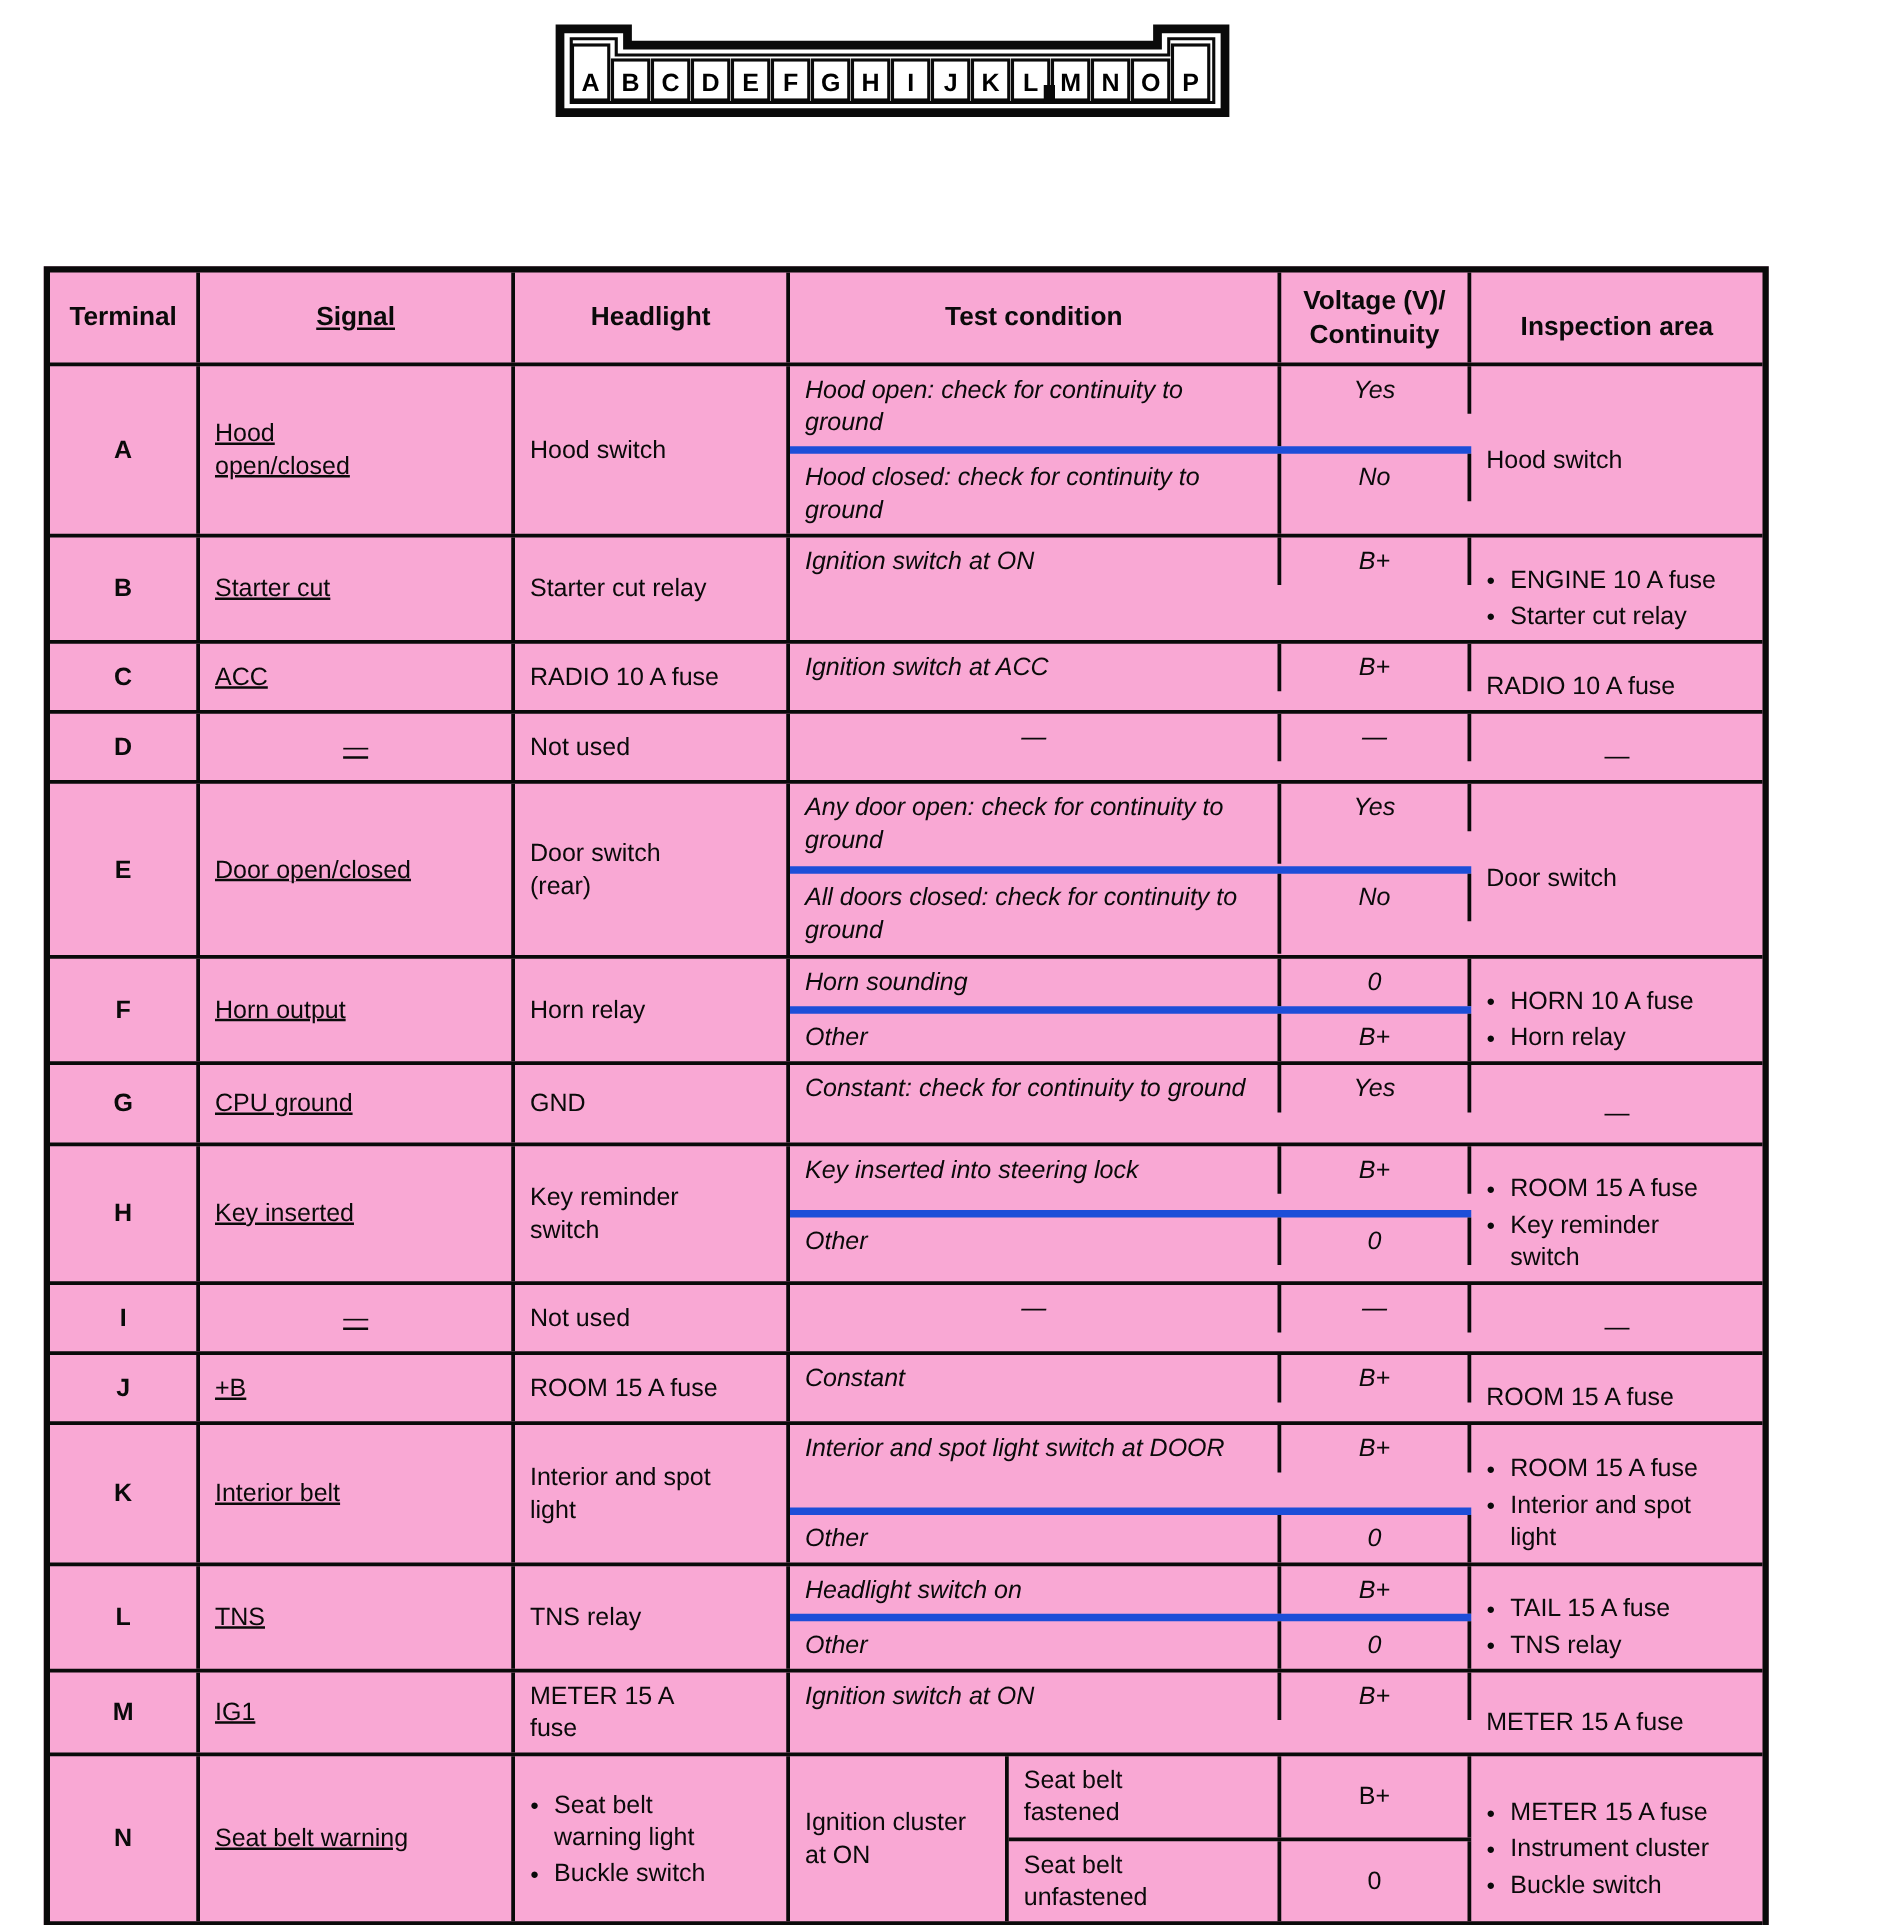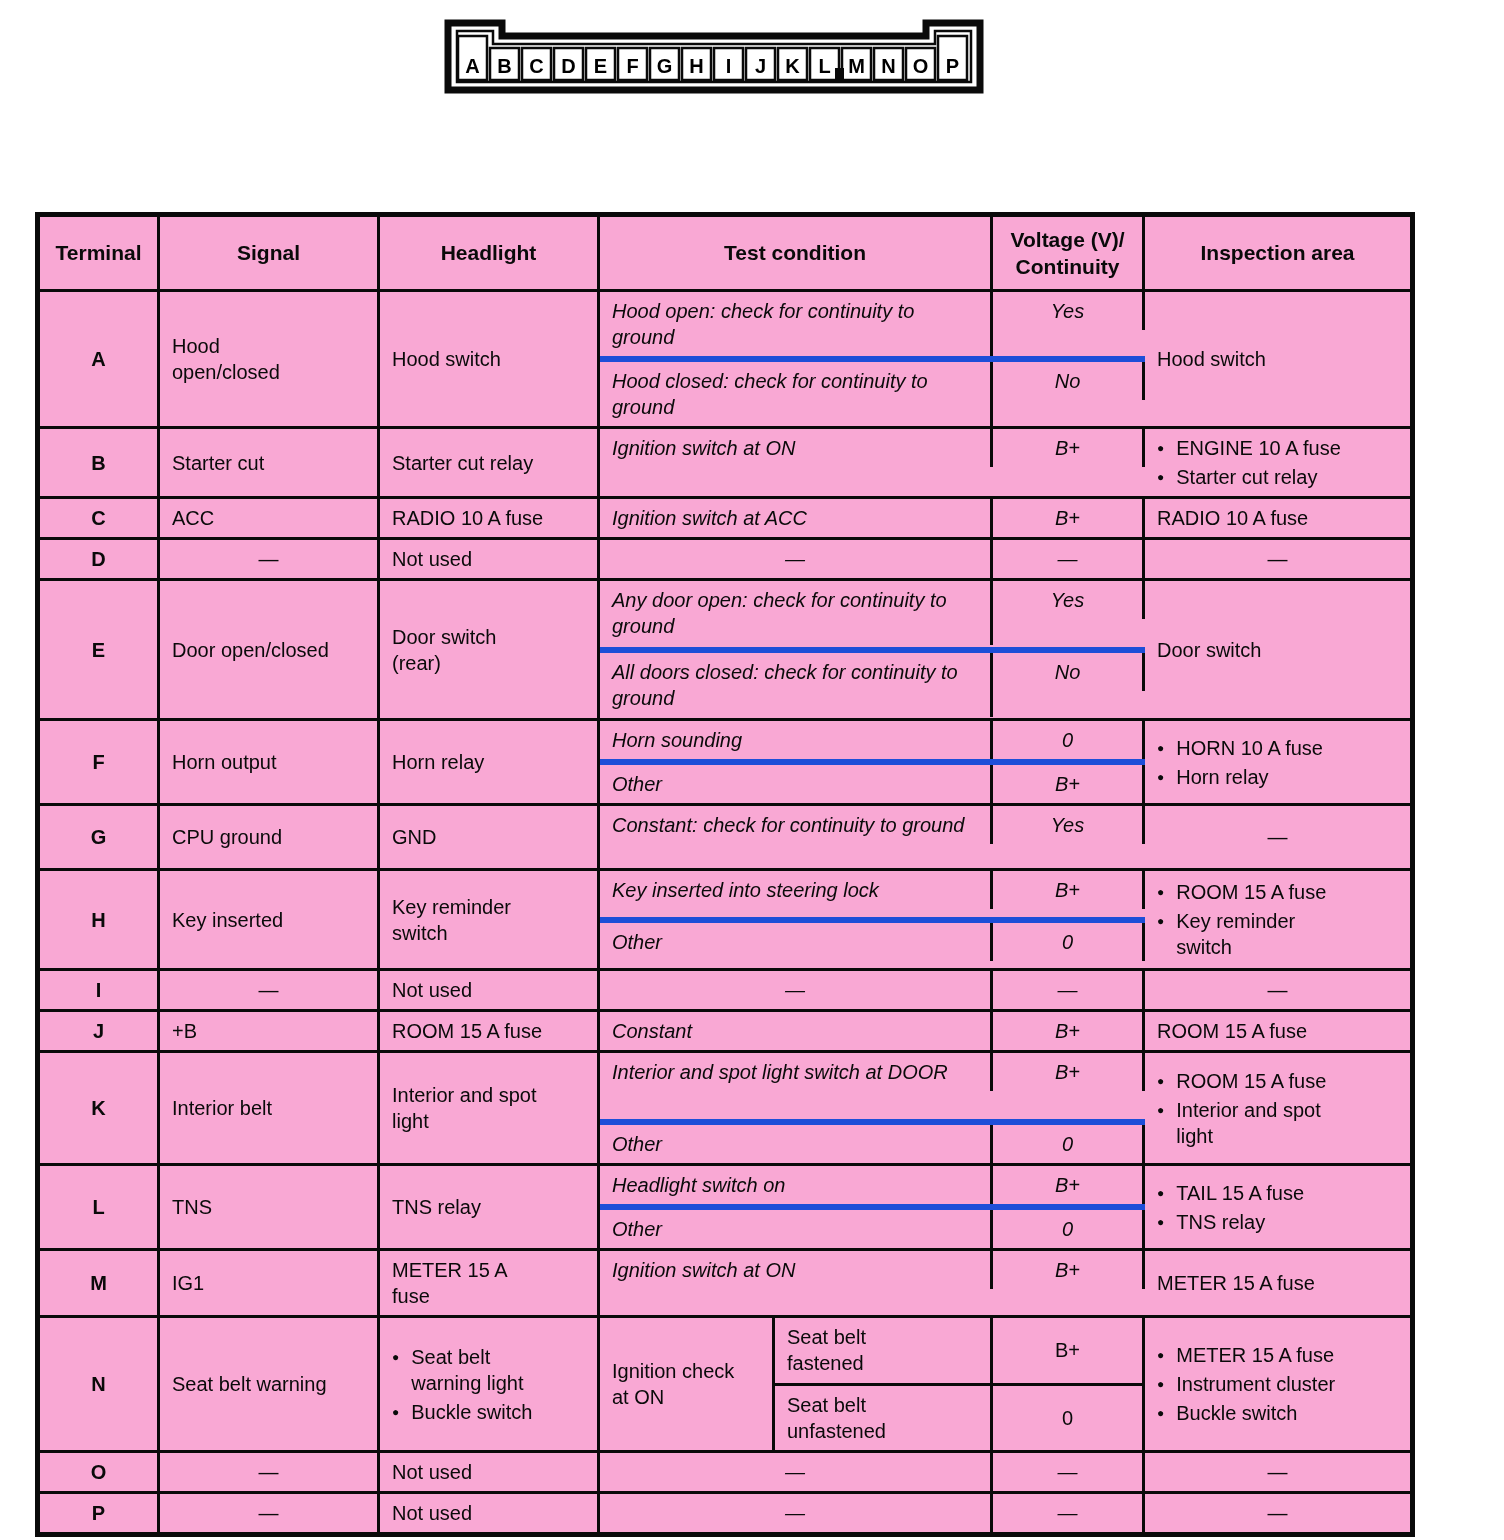--- a/index.html
+++ b/index.html
@@ -21,28 +21,28 @@
   .trow + .trow { border-top: 3px solid #0a0a0a; }
 
   .cell {
     padding: 6px 12px;
     display: flex; align-items: center;
     font-size: 20px; line-height: 1.3;
     white-space: pre-line;
   }
   .rcol { border-right: 3px solid #0a0a0a; }
   .term { width: 120px; justify-content: center; font-weight: bold; padding: 6px 4px; }
-  .sig  { width: 220px; }
+  .sig  { width: 252px; text-decoration: underline; }
   .conn { width: 220px; }
   .testvolt { width: 545px; display: flex; flex-direction: column; }
   .subrow { display: flex; flex: 1; align-items: flex-start; font-style: italic; }
   .subrow + .subrow { border-top: 6px solid #1d4ed8; }
   .test { width: 393px; }
   .volt { width: 152px; justify-content: center; padding: 6px 4px; }
-  .insp { flex: 1; }
+  .insp { flex: 1; margin-top: 15px; }
   .center { justify-content: center; text-align: center; }
 
   .hcell { font-weight: bold; justify-content: center; text-align: center; font-size: 21px; }
   .hw-test { width: 393px; }
   .hw-volt { width: 152px; padding: 6px 2px; }
 
   .list { flex-direction: column; align-items: flex-start; justify-content: center; gap: 3px; }
   .li { display: flex; gap: 12px; white-space: pre-line; align-items: flex-start; }
   .bullet { font-size: 12px; line-height: 26px; }
 
@@ -332,21 +332,21 @@
   <div class="trow" style="min-height:135px">
     <div class="cell rcol term">N</div>
     <div class="cell rcol sig">Seat belt warning</div>
     <div class="cell rcol conn list">
       <div class="li"><span class="bullet">●</span><span>Seat belt
 warning light</span></div>
       <div class="li"><span class="bullet">●</span><span>Buckle switch</span></div>
     </div>
     <div class="testvolt">
       <div class="n-split">
-        <div class="cell rcol test-main">Ignition check
+        <div class="cell rcol test-main">Ignition cluster
 at ON</div>
         <div class="n-right">
           <div class="n-sub">
             <div class="cell rcol test-sub">Seat belt
 fastened</div>
             <div class="cell rcol volt">B+</div>
           </div>
           <div class="n-sub">
             <div class="cell rcol test-sub">Seat belt
 unfastened</div>

